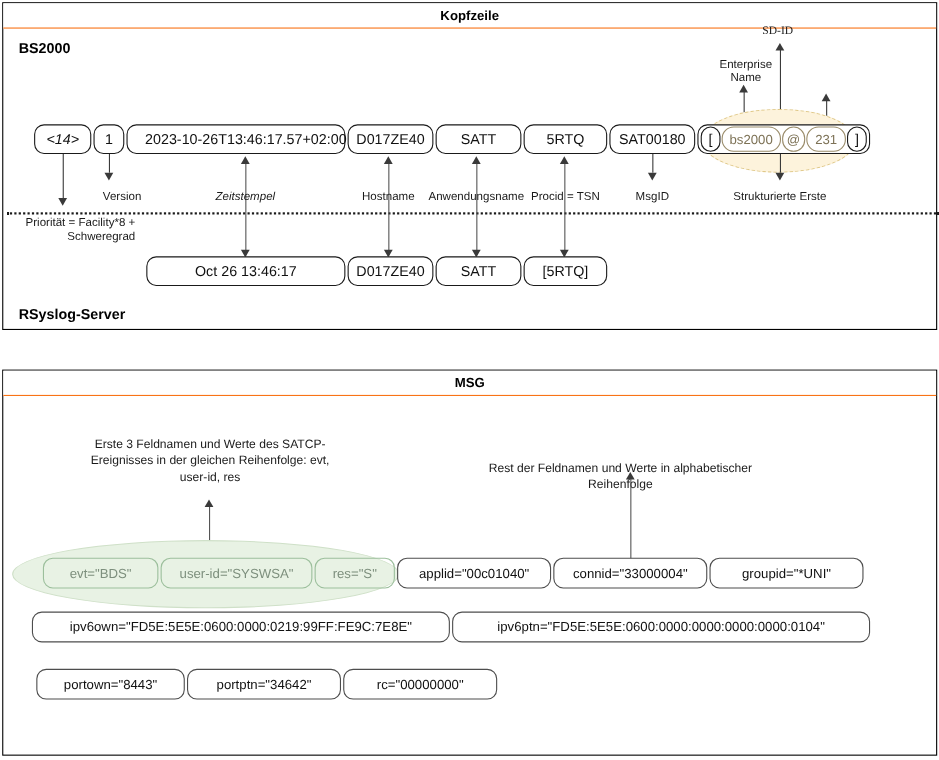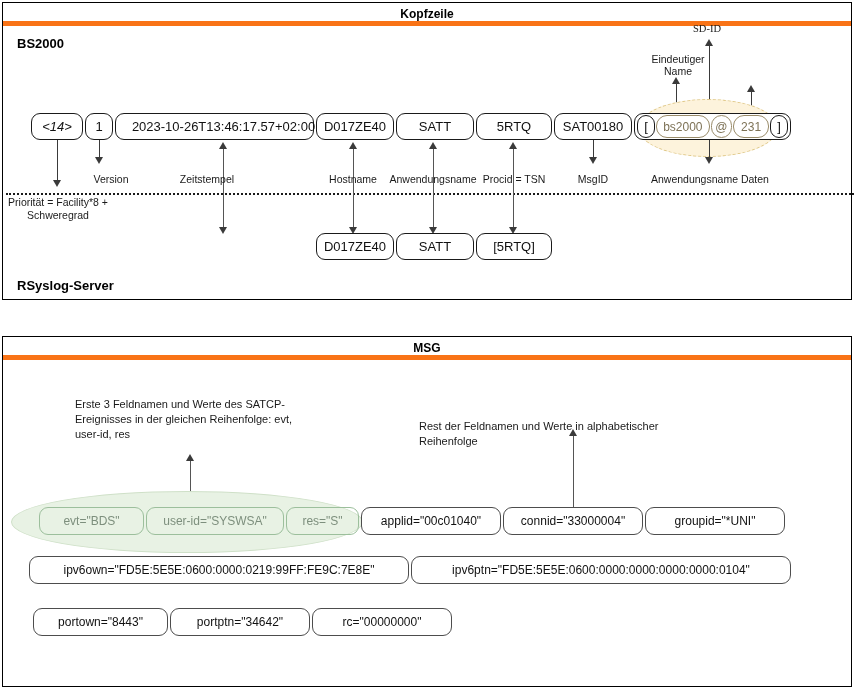--- a/index.html
+++ b/index.html
@@ -28,21 +28,21 @@
 
   .panel-title {
     position: absolute;
     left: 0; top: 0;
     width: 100%;
     height: 23px;
     line-height: 23px;
     text-align: center;
     font-size: 12px;
     font-weight: bold;
-    border-bottom: 5px solid #f97316;
+    border-bottom: 1px solid #f97316;
     box-sizing: border-box;
     background: #fff;
   }
 
   .zone-label {
     position: absolute;
     font-size: 13px;
     font-weight: bold;
     white-space: nowrap;
   }
@@ -126,38 +126,39 @@
     width: 848px;
     height: 0;
     border-top: 2px dotted #1a1a1a;
   }
 
   
   .annot {
     position: absolute;
     font-size: 11px;
     line-height: 15px;
+    text-align: center;
     color: #1a1a1a;
   }
 </style>
 </head>
 <body>
 
 <div class="panel" id="panel-kopfzeile">
 
   <div class="panel-title">Kopfzeile</div>
 
   <div class="zone-label" id="bs2000-label" style="left:14px; top:33px;">BS2000</div>
 
   <div class="zone-label" id="rsyslog-label" style="left:14px; top:275px;">RSyslog-Server</div>
 
   <div id="dotted-sep"></div>
 
   <div class="caption" style="left:659px; top:20px; width:90px;font-family:Liberation Serif, serif;">SD-ID</div>
-  <div class="caption wrap" style="left:637px; top:50px; width:76px;">Eindeutiger Name</div>
+  <div class="caption wrap" style="left:637px; top:50px; width:76px;">Enterprise Name</div>
 
   <div class="vline" style="left:706px; top:42px; height:64px;"></div>
   <div class="arrowhead arrow-up" style="left:701.5px; top:36px;"></div>
 
   <div class="vline" style="left:673px; top:80px; height:26px;"></div>
   <div class="arrowhead arrow-up" style="left:668.5px; top:74px;"></div>
 
   <div class="vline" style="left:748px; top:88px; height:18px;"></div>
   <div class="arrowhead arrow-up" style="left:743.5px; top:82px;"></div>
 
@@ -201,28 +202,29 @@
 
   <div class="arrowhead arrow-up" style="left:425.5px; top:139px;"></div>
   <div class="vline light" style="left:430px; top:146px; height:83px;"></div>
   <div class="arrowhead arrow-down" style="left:425.5px; top:224px;"></div>
 
   <div class="arrowhead arrow-up" style="left:505.5px; top:139px;"></div>
   <div class="vline light" style="left:510px; top:146px; height:83px;"></div>
   <div class="arrowhead arrow-down" style="left:505.5px; top:224px;"></div>
 
   <div class="caption" style="left:72px;  top:170px; width:72px;">Version</div>
-  <div class="caption wrap" style="left:0; top:193px; width:110px; line-height:13px;">Priorität = Facility*8 + Schweregrad</div>
-  <div class="caption" style="left:168px; top:170px; width:72px;">Zeitstempel</div>
+  <div class="caption wrap" style="left:10px; top:193px; width:110px; line-height:13px;text-align:right;">Priorität = Facility*8 + Schweregrad</div>
+  <div class="caption" style="left:184px; top:170px; width:72px;font-style:italic;">Zeitstempel</div>
   <div class="caption" style="left:314px; top:170px; width:72px;">Hostname</div>
   <div class="caption" style="left:382px; top:170px; width:96px;">Anwendungsname</div>
   <div class="caption" style="left:472px; top:170px; width:78px;">Procid = TSN</div>
   <div class="caption" style="left:554px; top:170px; width:72px;">MsgID</div>
-  <div class="caption" style="left:648px; top:170px; width:116px;">Anwendungsname Daten</div>
-
+  <div class="caption" style="left:648px; top:170px; width:116px;">Strukturierte Erste</div>
+
+  <div class="fbox" style="left:130px; top:230px; width:181px; height:27px;">Oct 26 13:46:17</div>
   <div class="fbox" style="left:313px; top:230px; width:78px;  height:27px;">D017ZE40</div>
   <div class="fbox" style="left:393px; top:230px; width:78px;  height:27px;">SATT</div>
   <div class="fbox" style="left:473px; top:230px; width:76px;  height:27px;">[5RTQ]</div>
 </div>
 
 <div class="panel" id="panel-msg">
 
   <div class="panel-title">MSG</div>
 
   <div class="annot" style="left:72px; top:60px; width:232px;">Erste 3 Feldnamen und Werte des SATCP-Ereignisses in der gleichen Reihenfolge: evt, user-id, res</div>

